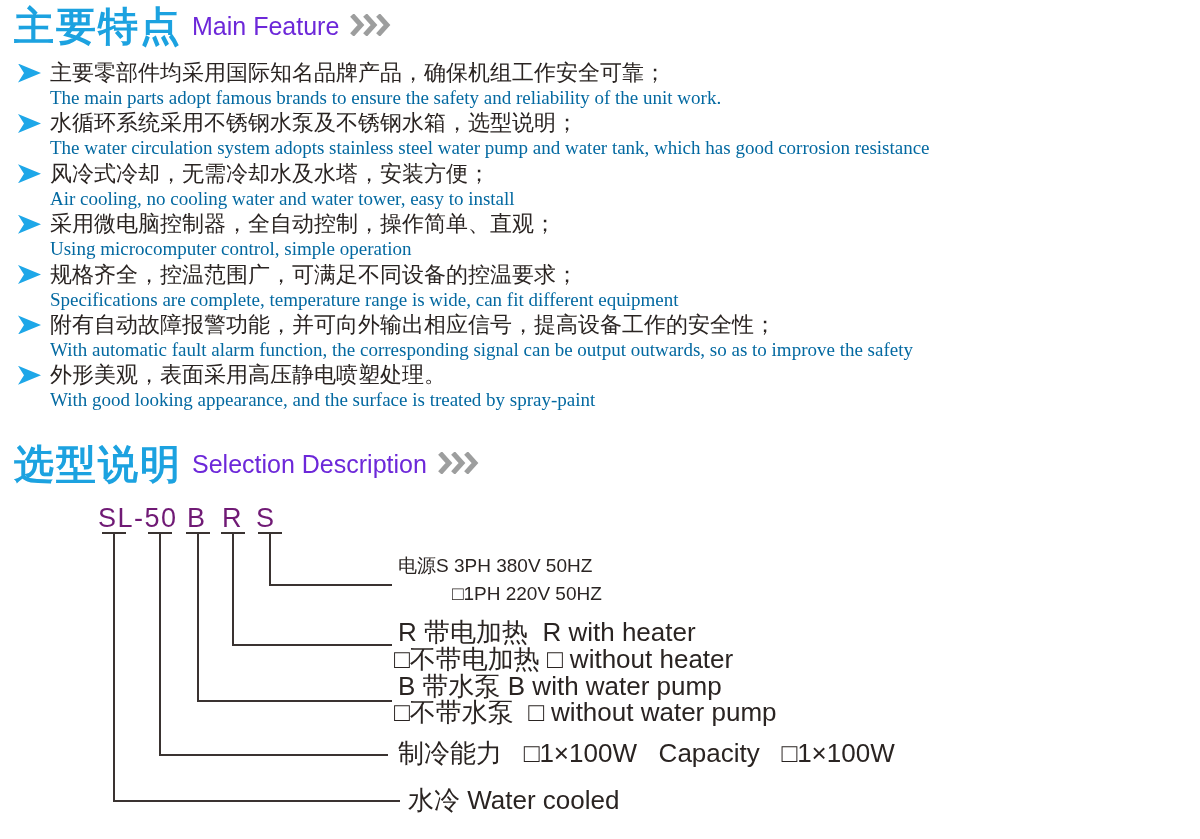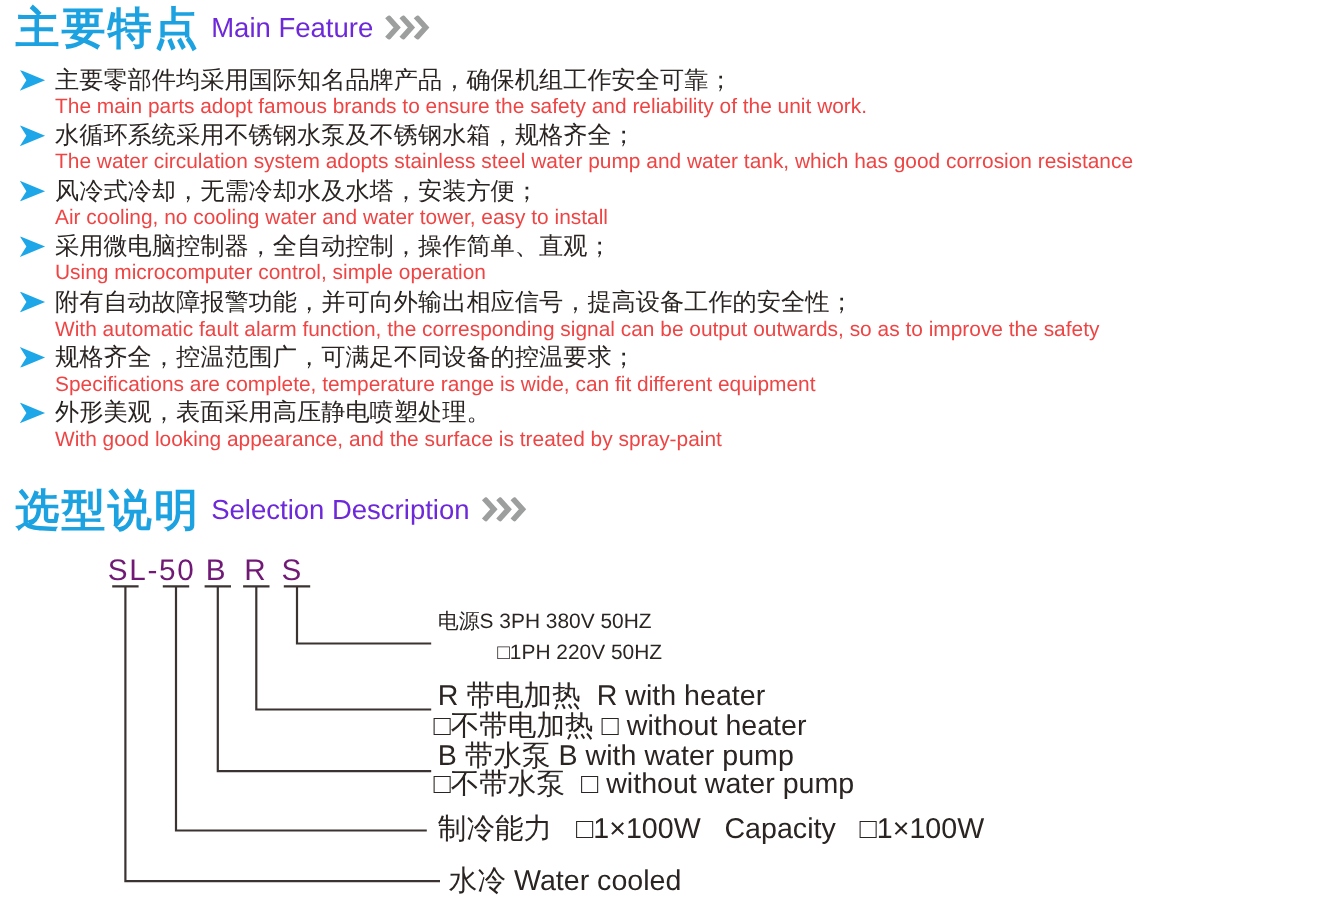--- a/index.html
+++ b/index.html
@@ -11,21 +11,21 @@
   .sec-header .cn{font-size:40px;font-weight:bold;color:#1ca2e0;letter-spacing:2px;line-height:1;}
   .sec-header .en{font-size:25px;color:#6d28d9;margin-left:10px;line-height:1;}
   .sec-header .chev{margin-left:10px;position:relative;top:1px;}
 
   
   #features{position:absolute;left:18px;top:60px;width:1170px;list-style:none;margin:0;padding:0;}
   #features li{height:50.4px;}
   .feat-cn{display:flex;align-items:center;gap:9px;font-size:22px;line-height:26px;color:#2a2422;}
   .arrow{flex:0 0 auto;width:23px;height:19px;background:#1ea7e8;
          clip-path:polygon(0% 0%,100% 50%,0% 100%,26% 50%);}
-  .feat-en{padding-left:32px;font-size:19px;line-height:24px;color:#ef4444;}
+  .feat-en{padding-left:32px;font-size:19px;line-height:24px;color:#0369a1;font-family:Liberation Serif, serif;}
 
   
   #diagram{position:absolute;left:0;top:495px;width:1200px;height:344px;}
   #diagram svg.lines{position:absolute;left:0;top:0;}
   .model-part{position:absolute;top:8px;font-size:27px;letter-spacing:1.5px;color:#701a75;white-space:pre;}
   .dlabel{position:absolute;font-size:26px;line-height:26px;color:#2a2422;white-space:pre;}
   .dlabel.power{font-size:19px;}
 </style>
 </head>
 <body>
@@ -50,51 +50,51 @@
     <li>
       <div class="feat-cn">
           <span class="arrow"></span>
           <span>主要零部件均采用国际知名品牌产品，确保机组工作安全可靠；</span>
         </div>
       <div class="feat-en">The main parts adopt famous brands to ensure the safety and reliability of the unit work.</div>
     </li>
     <li>
       <div class="feat-cn">
           <span class="arrow"></span>
-          <span>水循环系统采用不锈钢水泵及不锈钢水箱，规格齐全；</span>
+          <span>水循环系统采用不锈钢水泵及不锈钢水箱，选型说明；</span>
         </div>
       <div class="feat-en">The water circulation system adopts stainless steel water pump and water tank, which has good corrosion resistance</div>
     </li>
     <li>
       <div class="feat-cn">
           <span class="arrow"></span>
           <span>风冷式冷却，无需冷却水及水塔，安装方便；</span>
         </div>
       <div class="feat-en">Air cooling, no cooling water and water tower, easy to install</div>
     </li>
     <li>
       <div class="feat-cn">
           <span class="arrow"></span>
           <span>采用微电脑控制器，全自动控制，操作简单、直观；</span>
         </div>
       <div class="feat-en">Using microcomputer control, simple operation</div>
     </li>
     <li>
       <div class="feat-cn">
           <span class="arrow"></span>
-          <span>附有自动故障报警功能，并可向外输出相应信号，提高设备工作的安全性；</span>
+          <span>规格齐全，控温范围广，可满足不同设备的控温要求；</span>
         </div>
-      <div class="feat-en">With automatic fault alarm function, the corresponding signal can be output outwards, so as to improve the safety</div>
+      <div class="feat-en">Specifications are complete, temperature range is wide, can fit different equipment</div>
     </li>
     <li>
       <div class="feat-cn">
           <span class="arrow"></span>
-          <span>规格齐全，控温范围广，可满足不同设备的控温要求；</span>
+          <span>附有自动故障报警功能，并可向外输出相应信号，提高设备工作的安全性；</span>
         </div>
-      <div class="feat-en">Specifications are complete, temperature range is wide, can fit different equipment</div>
+      <div class="feat-en">With automatic fault alarm function, the corresponding signal can be output outwards, so as to improve the safety</div>
     </li>
     <li>
       <div class="feat-cn">
           <span class="arrow"></span>
           <span>外形美观，表面采用高压静电喷塑处理。</span>
         </div>
       <div class="feat-en">With good looking appearance, and the surface is treated by spray-paint</div>
     </li>
   </ul>
 

